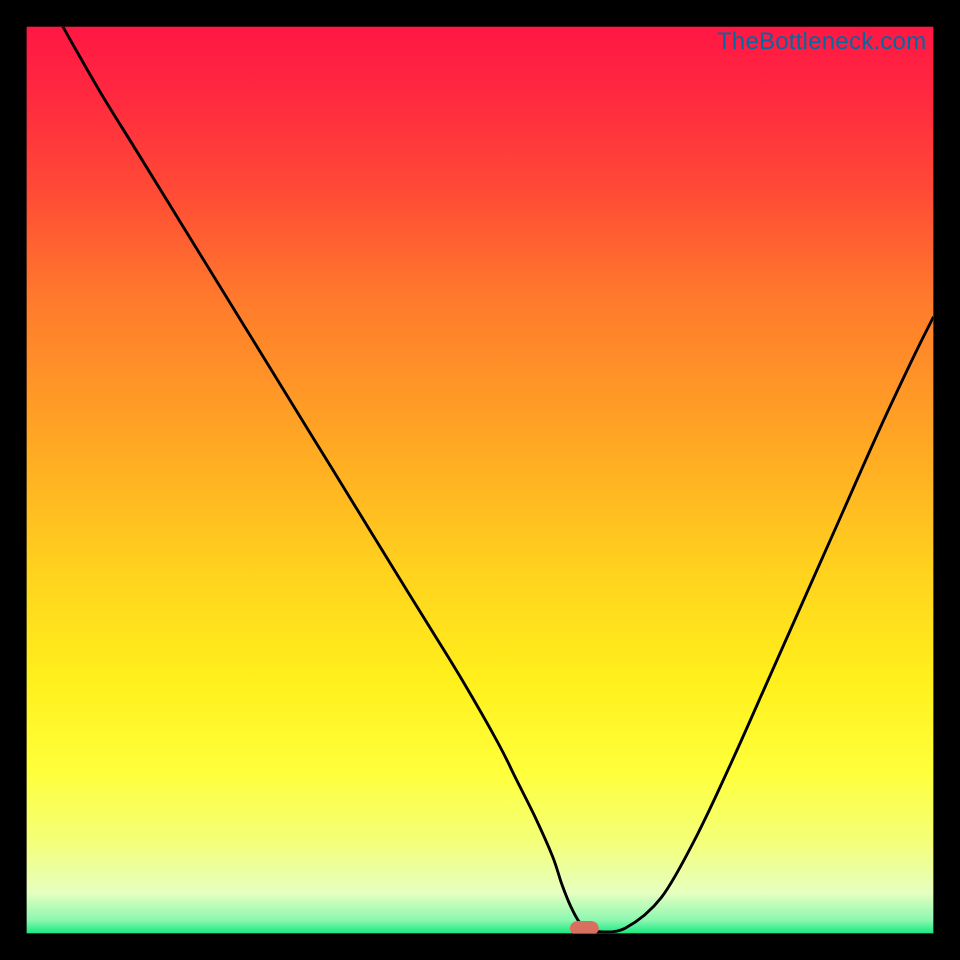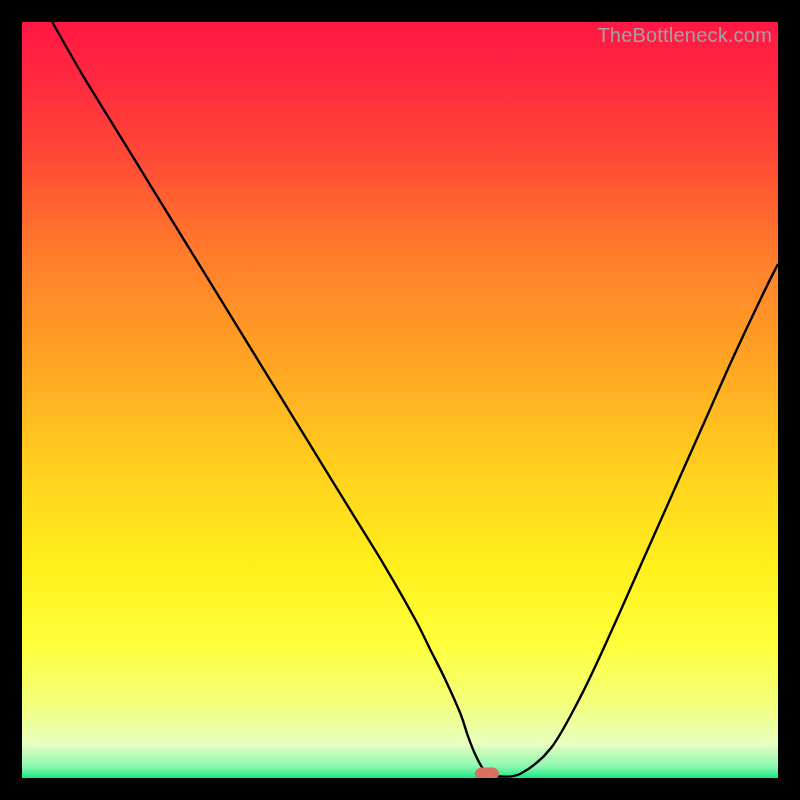--- a/index.html
+++ b/index.html
@@ -23,21 +23,21 @@
     position: absolute;
     left: 0;
     top: 0;
     width: 756px;
     height: 756px;
   }
   .watermark {
     position: absolute;
     top: 2px;
     right: 6px;
-    color: #a3a3a3;
+    color: #0369a1;
     font-size: 20px;
     font-weight: 500;
     letter-spacing: 0.2px;
     user-select: none;
   }
 </style>
 </head>
 <body>
 
 <div class="frame">

